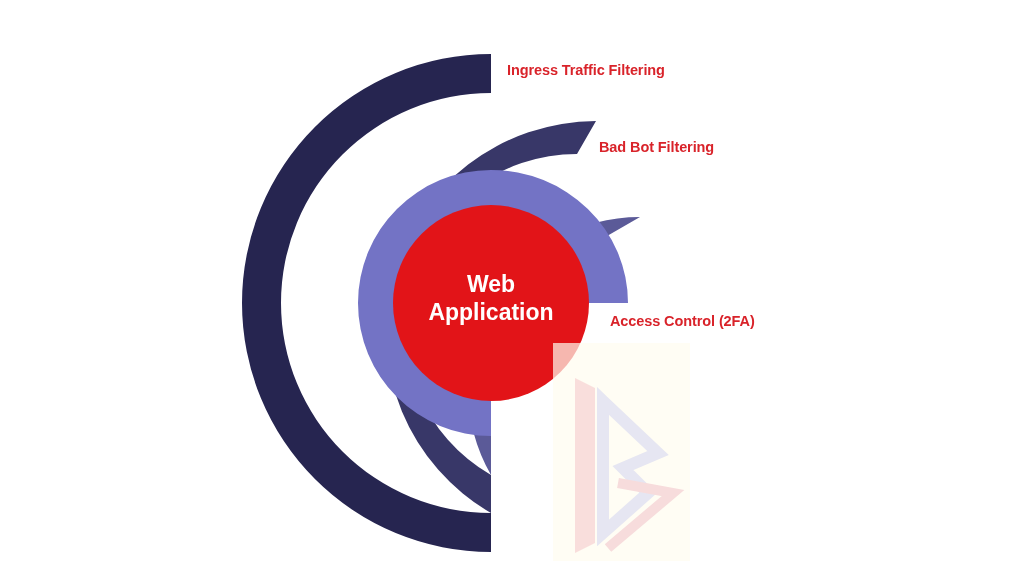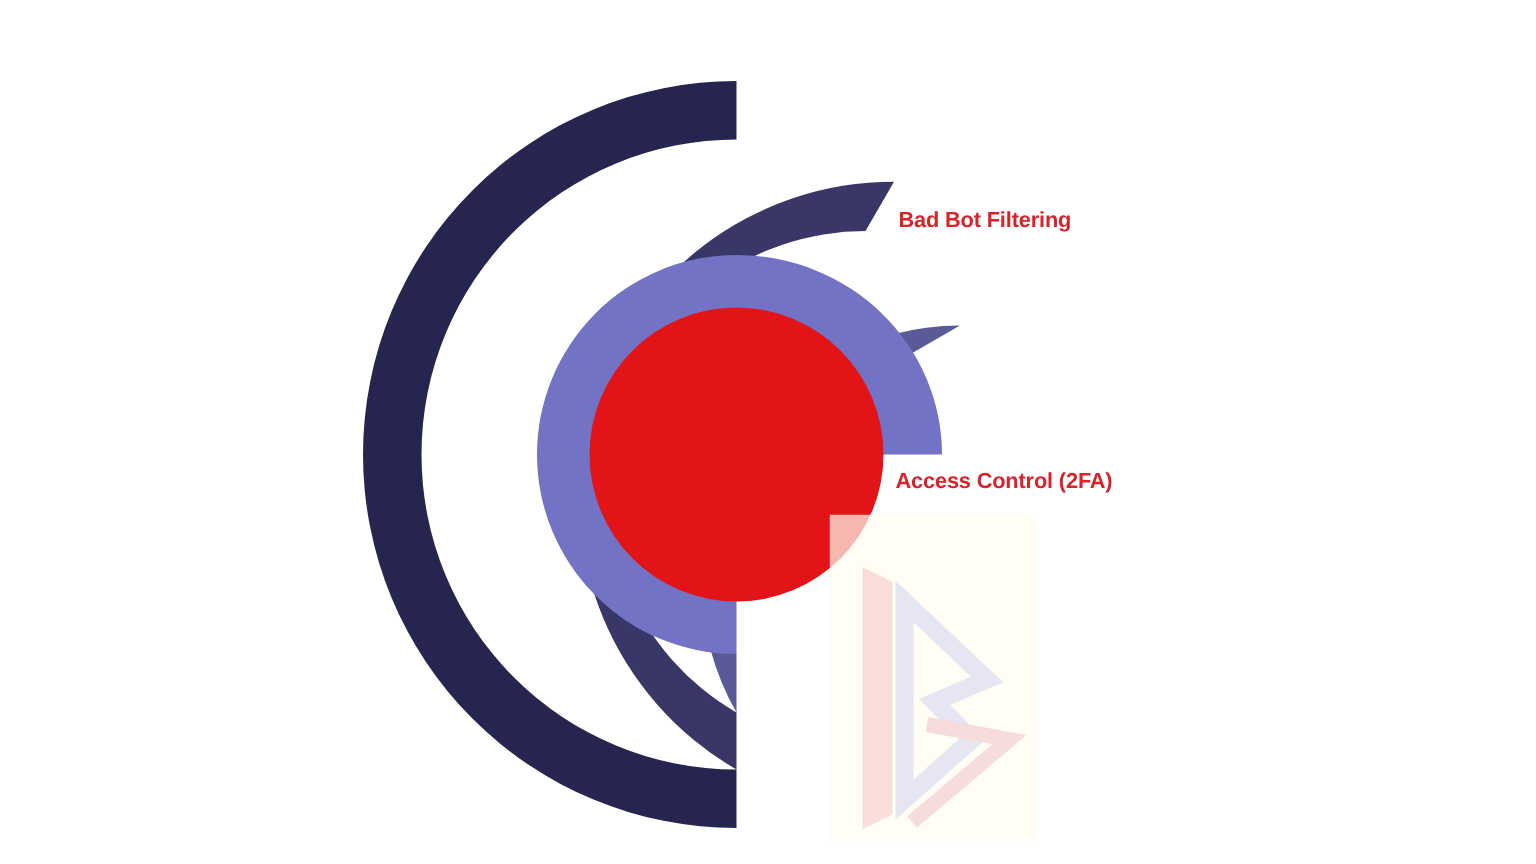--- a/index.html
+++ b/index.html
@@ -35,18 +35,21 @@
     <circle cx="491" cy="303" r="98" fill="#e21418"></circle>
   </svg>
 
   <svg id="watermark" viewBox="0 0 137 218">
     <rect x="0" y="0" width="137" height="218" fill="#fffcef" opacity="0.7"></rect>
     <path d="M22,35 L42,45 L42,200 L22,210 Z" fill="#f7d6d6" opacity="0.8"></path>
     <path d="M50,58 L105,110 L70,125 L95,150 L50,190 Z" fill="none" stroke="#e6e6f2" stroke-width="12"></path>
     <path d="M65,140 L120,150 L55,205" fill="none" stroke="#f7dcdc" stroke-width="10"></path>
   </svg>
 
+  <div class="layer-label" style="left:507px;top:62px">Ingress Traffic Filtering</div>
   <div class="layer-label" style="left:599px;top:139px">Bad Bot Filtering</div>
-  <div class="layer-label" style="left:597px;top:313px">Access Control (2FA)</div>
+  <div class="layer-label" style="left:610px;top:313px">Access Control (2FA)</div>
 
   <div class="center-title">
+    <div>Web</div>
+    <div>Application</div>
   </div>
 </div>
 
 </body></html>

